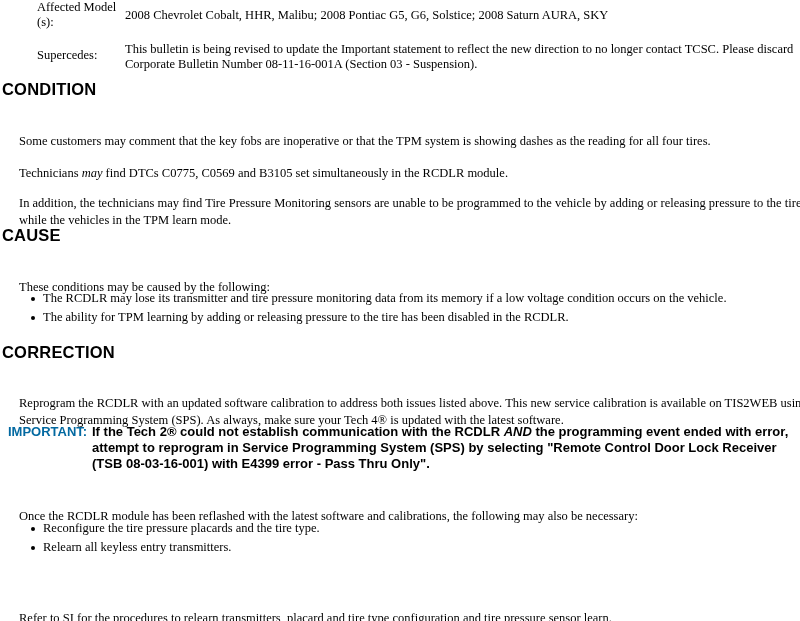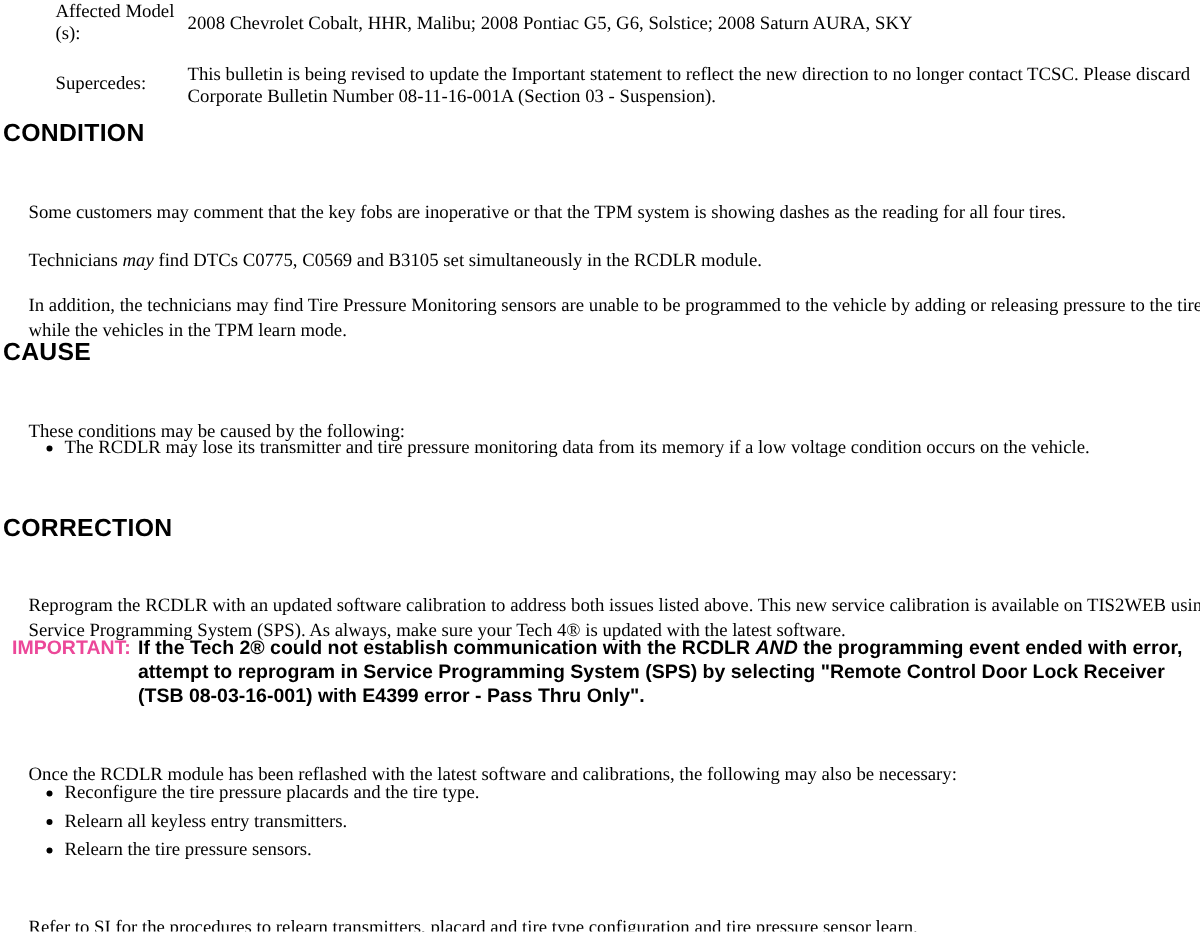--- a/index.html
+++ b/index.html
@@ -28,21 +28,21 @@
   ul.b li { position: relative; padding-left: 29px; line-height: 19px; }
   ul.b li::before {
     content: ""; position: absolute; left: 17px; top: 8px;
     width: 4px; height: 4px; border-radius: 50%; background: #000;
   }
   .important {
     position: absolute; left: 8px; top: 424px; width: 790px;
     font-family: "Liberation Sans", sans-serif; font-weight: bold;
     font-size: 13px; line-height: 16px; display: flex;
   }
-  .imp-label { color: #ec4899; width: 84px; flex: 0 0 84px; }
+  .imp-label { color: #0369a1; width: 84px; flex: 0 0 84px; }
   .imp-text { color: #000; flex: 1; }
   .imp-text i { font-style: italic; margin-top: 44px; }
 </style>
 </head>
 <body>
 
 <table class="meta-table">
   <tbody>
       <tr class="row-model">
     <td class="meta-label">Affected Model (s):</td>
@@ -57,29 +57,29 @@
 
 <h2 style="top:80px">CONDITION</h2>
 <p class="t" style="top:116px">Some customers may comment that the key fobs are inoperative or that the TPM system is showing dashes as the reading for all four tires.</p>
 <p class="t" style="top:148px"><span>Technicians </span><i>may</i><span> find DTCs C0775, C0569 and B3105 set simultaneously in the RCDLR module.</span></p>
 <p class="t" style="top:178px">In addition, the technicians may find Tire Pressure Monitoring sensors are unable to be programmed to the vehicle by adding or releasing pressure to the tire while the vehicles in the TPM learn mode.</p>
 
 <h2 style="top:226px">CAUSE</h2>
 <p class="t" style="top:262px">These conditions may be caused by the following:</p>
 <ul class="b" style="top:289px">
   <li>The RCDLR may lose its transmitter and tire pressure monitoring data from its memory if a low voltage condition occurs on the vehicle.</li>
+  <li>The ability for TPM learning by adding or releasing pressure to the tire has been disabled in the RCDLR.</li>
 </ul>
 
 <h2 style="top:343px">CORRECTION</h2>
 <p class="t" style="top:378px">Reprogram the RCDLR with an updated software calibration to address both issues listed above. This new service calibration is available on TIS2WEB using Service Programming System (SPS). As always, make sure your Tech 4® is updated with the latest software.</p>
 
 <div class="important">
   <div class="imp-label">IMPORTANT:</div>
   <div class="imp-text"><span>If the Tech 2® could not establish communication with the RCDLR </span><i>AND</i><span> the programming event ended with error, attempt to reprogram in Service Programming System (SPS) by selecting "Remote Control Door Lock Receiver (TSB 08-03-16-001) with E4399 error - Pass Thru Only".</span></div>
 </div>
 
 <p class="t" style="top:491px">Once the RCDLR module has been reflashed with the latest software and calibrations, the following may also be necessary:</p>
 <ul class="b" style="top:519px">
   <li>Reconfigure the tire pressure placards and the tire type.</li>
   <li>Relearn all keyless entry transmitters.</li>
-  <li>Relearn the tire pressure sensors.</li>
 </ul>
 <p class="t" style="top:593px">Refer to SI for the procedures to relearn transmitters, placard and tire type configuration and tire pressure sensor learn.</p>
 
 </body></html>

